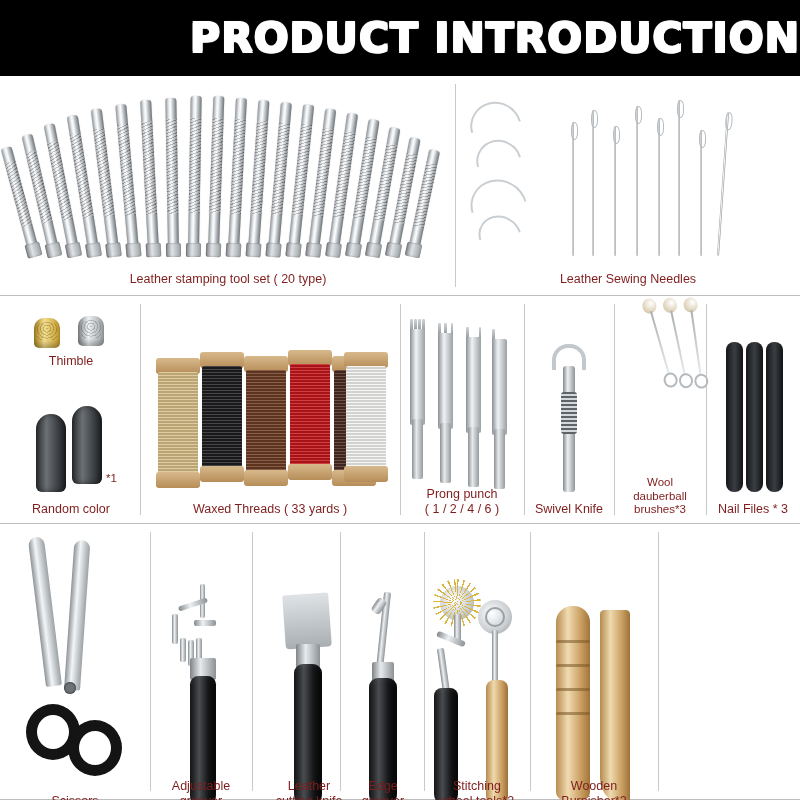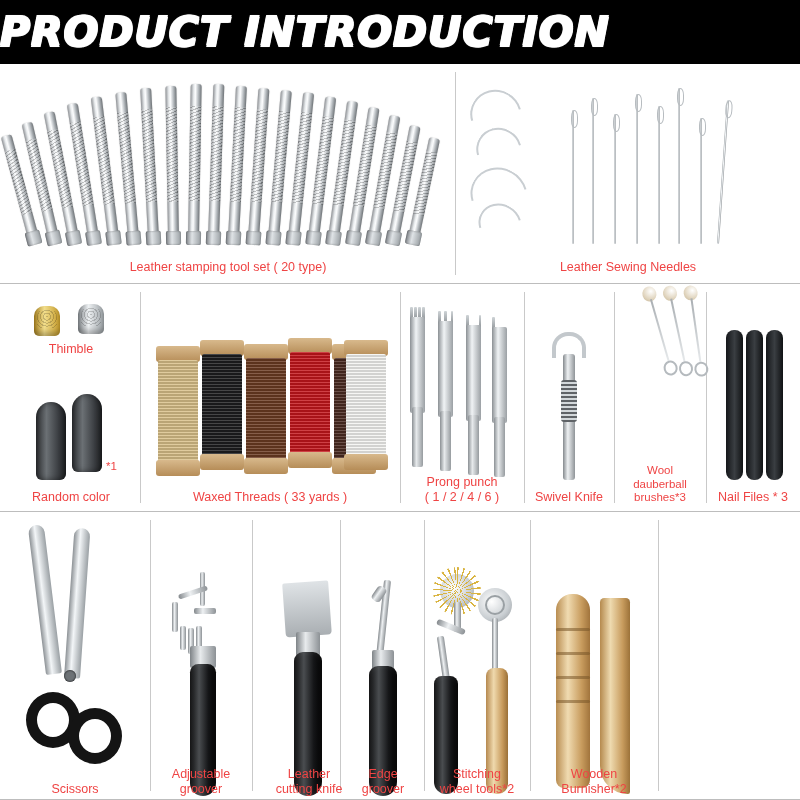--- a/index.html
+++ b/index.html
@@ -11,29 +11,28 @@
     overflow: hidden;
     position: relative;
   }
   #page {
     width: 800px; height: 800px; position: relative;
     display: flex; flex-direction: column;
   }
 
   
   .header {
-    height: 64px;
+    height: 76px;
     background: #000000;
     color: #ffffff;
     display: flex;
     align-items: center;
-    justify-content: flex-start;
+    justify-content: flex-end;
     position: relative;
     flex: none;
-    font-style: italic;
   }
   .header-title {
     font-family: "DejaVu Sans", sans-serif;
     font-weight: bold;
     font-size: 41px;
     letter-spacing: 1px;
     line-height: 1;
     color: #ffffff;
     text-shadow:
       -1px -1px 0 #fff, 1px -1px 0 #fff, -1px 1px 0 #fff, 1px 1px 0 #fff,
@@ -59,21 +58,21 @@
 
   .cell {
     position: absolute;
     display: flex;
     flex-direction: column;
     align-items: center;
     justify-content: flex-end;
   }
   .caption {
     font-size: 12.5px;
-    color: #ef4444;
+    color: #7f1d1d;
     text-align: center;
     line-height: 1.15;
     white-space: pre-line;
     font-family: "Liberation Sans", sans-serif;
   }
   .caption.small { font-size: 11.5px; }
 
   
   .art { position: relative; }
 

